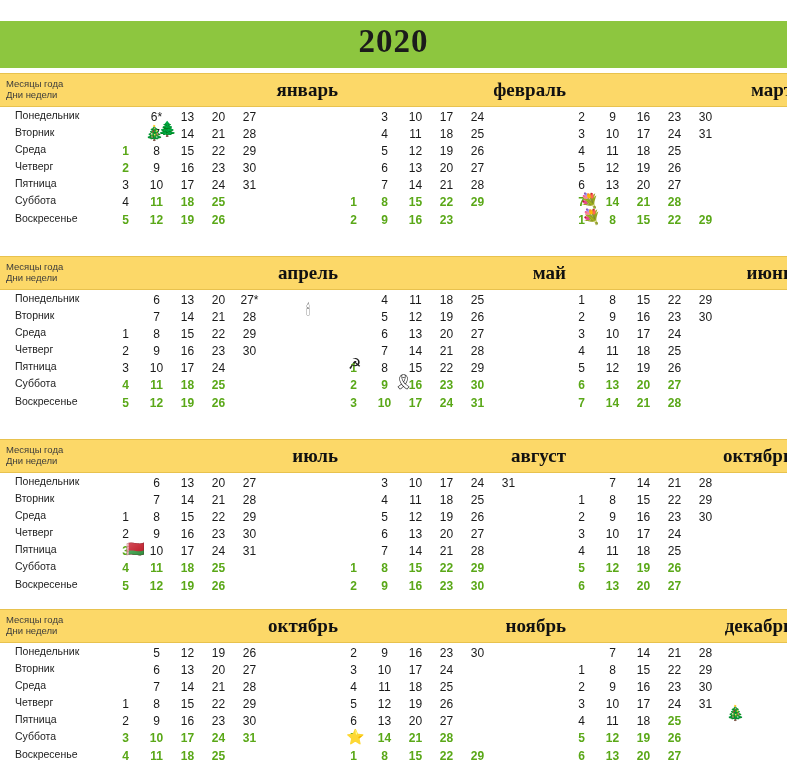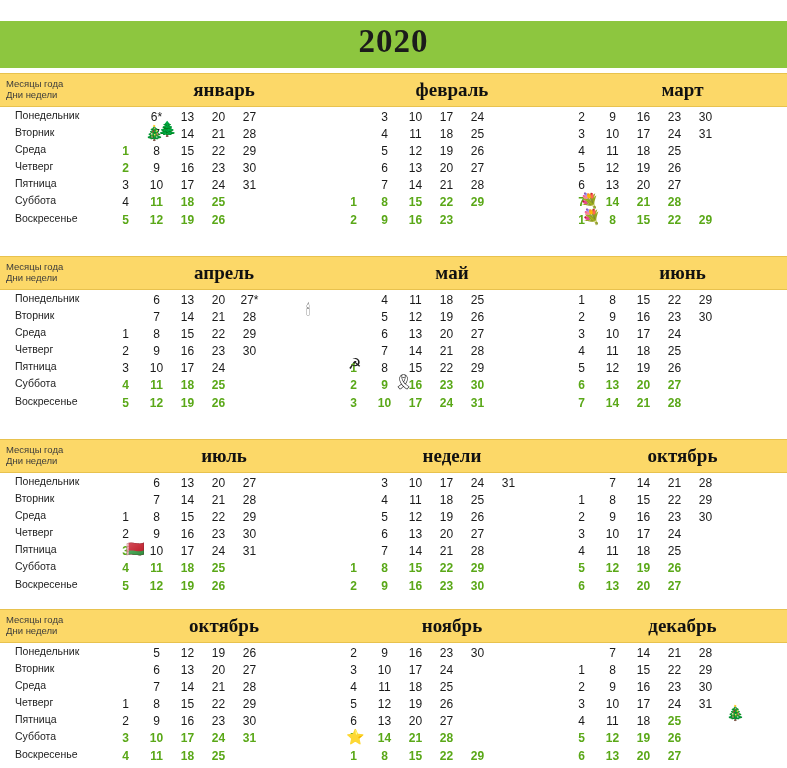--- a/index.html
+++ b/index.html
@@ -35,21 +35,21 @@
     border-bottom:1px solid #e8c24e;
   }
   .qhead .corner{
     position:absolute;left:0;top:0;width:110px;height:32px;
     background:#fcd868;
     font-size:9.5px;line-height:11px;color:#3b3b3b;
     padding:4px 0 17px 6px;box-sizing:border-box;
   }
   .qhead .mname{
     position:absolute;top:0;height:38px;line-height:31px;
-    text-align:center;
+    text-align:right;
     font-family:"Liberation Serif", serif;
     font-weight:bold;font-size:19px;color:#111;
   }
   .m0{left:110px;width:228px;}
   .m1{left:338px;width:228px;}
   .m2{left:572px;width:221px;}
 
   .qbody{position:relative;width:787px;height:120px;background:#ffffff;}
 
   .daylabels{position:absolute;left:0;top:0;width:110px;}
@@ -199,21 +199,21 @@
           </div>
         </div>
       </div>
       <div class="quarter" style="top: 418px;">
         <div class="qhead">
           <div class="corner">
             <div>Месяцы года</div>
             <div>Дни недели</div>
           </div>
           <div class="mname m0">июль</div>
-          <div class="mname m1">недели</div>
+          <div class="mname m1">август</div>
           <div class="mname m2">октябрь</div>
         </div>
         <div class="qbody">
           <div class="daylabels">
             <div class="daylabel">Понедельник</div>
             <div class="daylabel">Вторник</div>
             <div class="daylabel">Среда</div>
             <div class="daylabel">Четверг</div>
             <div class="daylabel">Пятница</div>
             <div class="daylabel sat">Суббота</div>

